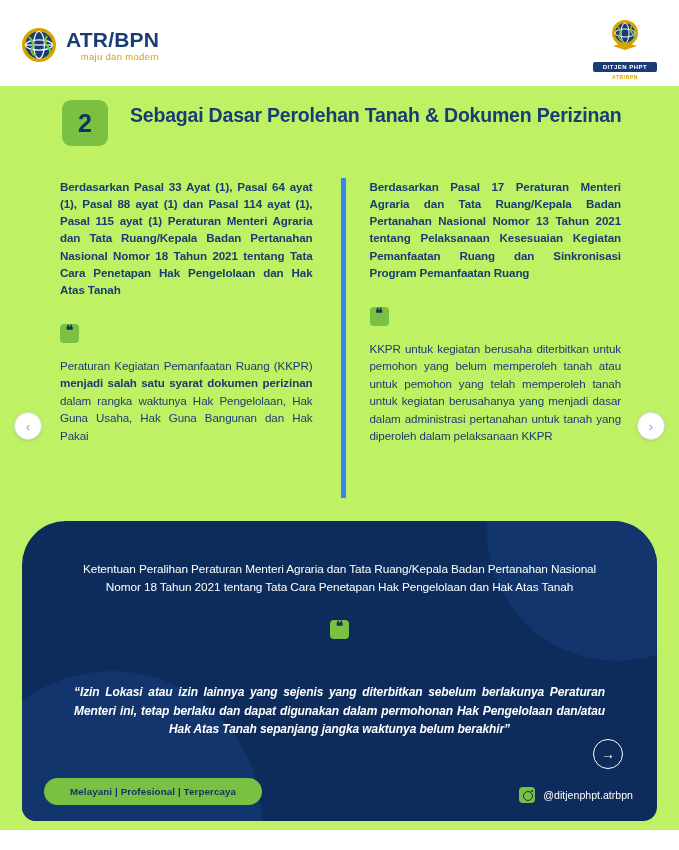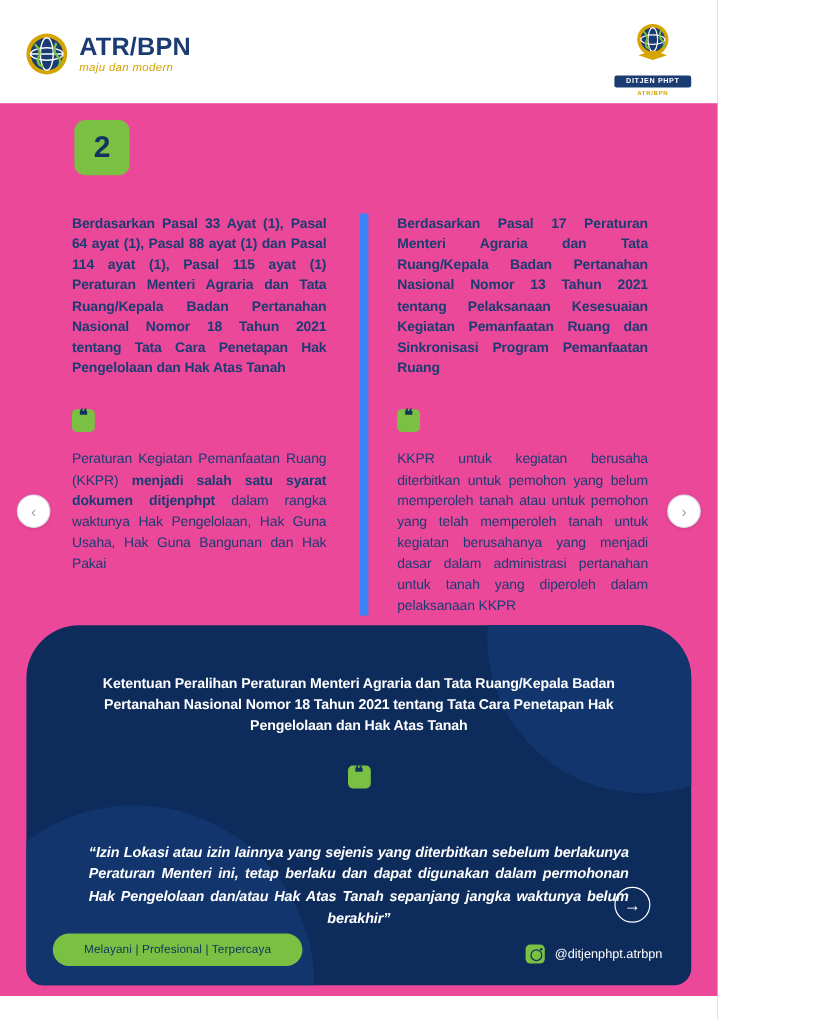--- a/index.html
+++ b/index.html
@@ -4,22 +4,22 @@
 <style>
   * { box-sizing: border-box; margin: 0; padding: 0; }
   html, body {
     width: 679px; height: 850px;
     font-family: "Liberation Sans", sans-serif;
     background: #ffffff;
     overflow: hidden;
   }
   .slide {
     position: relative;
-    width: 598px; height: 850px;
-    background: #ec4899;
+    width: 679px; height: 850px;
+    background: #bef264;
   }
 
   
   .header {
     position: absolute;
     top: 0; left: 0; right: 0;
     height: 86px;
     background: #ffffff;
   }
   .brand {
@@ -30,22 +30,22 @@
   .globe {
     width: 38px; height: 38px;
     position: relative;
   }
   .brand-text { line-height: 1; }
   .brand-title {
     font-size: 21px; font-weight: bold; letter-spacing: .2px;
     color: #1b3c73;
   }
   .brand-sub {
-    font-size: 9.5px; font-style: italic; color: #d6a400;
-    margin-top: 2px; letter-spacing: .3px;
+    font-size: 9.5px; color: #d6a400;
+    margin-top: 2px; letter-spacing: .3px; text-align: right;
   }
   .logo-right {
     position: absolute;
     right: 22px; top: 18px;
     width: 64px; text-align: center;
   }
   .logo-right .crest {
     width: 36px; height: 38px; margin: 0 auto;
     position: relative;
   }
@@ -93,21 +93,21 @@
     gap: 0;
   }
   .col {
     width: 50%;
     padding-right: 28px;
     color: #1b3c73;
   }
   .col.right {
     padding-right: 0;
     padding-left: 24px;
-    border-left: 7px solid #3b82f6;
+    border-left: 5px solid #3b82f6;
     min-height: 320px;
   }
   .col p.body {
     font-size: 11.6px;
     font-weight: bold;
     line-height: 1.48;
     text-align: justify;
     letter-spacing: -.1px;
   }
   .quote-mark {
@@ -170,21 +170,21 @@
     background: #11356c;
   }
   .panel-inner {
     position: relative;
     padding: 40px 52px 0 52px;
     color: #ffffff;
     text-align: center;
   }
   .panel-lead {
     font-size: 11.8px;
-    font-weight: bold;
+    font-weight: normal;
     line-height: 1.5;
     letter-spacing: -.1px;
   }
   .panel .quote-mark {
     margin: 24px auto 16px auto;
   }
   .panel-quote {
     font-size: 12px;
     font-style: italic;
     font-weight: bold;
@@ -203,21 +203,21 @@
     color: #ffffff;
     font-size: 14px;
     display: flex; align-items: center; justify-content: center;
   }
   .tagline {
     position: absolute;
     left: 22px; bottom: 16px;
     background: #7ac143;
     color: #14325f;
     font-size: 9.8px;
-    font-weight: normal;
+    font-weight: bold;
     padding: 8px 26px;
     border-radius: 16px;
     letter-spacing: .1px;
     margin-top: 38px;
   }
   .handle {
     position: absolute;
     right: 24px; bottom: 18px;
     display: flex; align-items: center; gap: 8px;
     color: #ffffff;
@@ -301,28 +301,29 @@
           <path d="M6 28 l12 -4 l12 4 l-12 4 z" fill="#d6a400"></path>
         </svg>
       </span>
       <div class="ribbon">DITJEN PHPT</div>
       <div class="ribbon-sub">ATR/BPN</div>
     </div>
   </div>
 
   <div class="sec-head">
     <div class="num-badge">2</div>
+    <div class="sec-title">Sebagai Dasar Perolehan Tanah &amp; Dokumen Perizinan</div>
   </div>
 
   <div class="cols">
 
     <div class="col left">
       <p class="body">Berdasarkan Pasal 33 Ayat (1), Pasal 64 ayat (1), Pasal 88 ayat (1) dan Pasal 114 ayat (1), Pasal 115 ayat (1) Peraturan Menteri Agraria dan Tata Ruang/Kepala Badan Pertanahan Nasional Nomor 18 Tahun 2021 tentang Tata Cara Penetapan Hak Pengelolaan dan Hak Atas Tanah</p>
       <div class="quote-mark">❝</div>
-      <p class="quote"><span>Peraturan Kegiatan Pemanfaatan Ruang (KKPR) </span><b>menjadi salah satu syarat dokumen ditjenphpt</b><span> dalam rangka waktunya Hak Pengelolaan, Hak Guna Usaha, Hak Guna Bangunan dan Hak Pakai</span></p>
+      <p class="quote"><span>Peraturan Kegiatan Pemanfaatan Ruang (KKPR) </span><b>menjadi salah satu syarat dokumen perizinan</b><span> dalam rangka waktunya Hak Pengelolaan, Hak Guna Usaha, Hak Guna Bangunan dan Hak Pakai</span></p>
     </div>
 
     <div class="col right">
       <p class="body">Berdasarkan Pasal 17 Peraturan Menteri Agraria dan Tata Ruang/Kepala Badan Pertanahan Nasional Nomor 13 Tahun 2021 tentang Pelaksanaan Kesesuaian Kegiatan Pemanfaatan Ruang dan Sinkronisasi Program Pemanfaatan Ruang</p>
       <div class="quote-mark">❝</div>
       <p class="quote"><span>KKPR untuk kegiatan berusaha diterbitkan untuk pemohon yang belum memperoleh tanah atau untuk pemohon yang telah memperoleh tanah untuk kegiatan berusahanya yang menjadi dasar dalam administrasi pertanahan untuk tanah yang diperoleh dalam pelaksanaan KKPR</span><b></b><span></span></p>
     </div>
   </div>
 
   <div class="nav-arrow left">‹</div>

